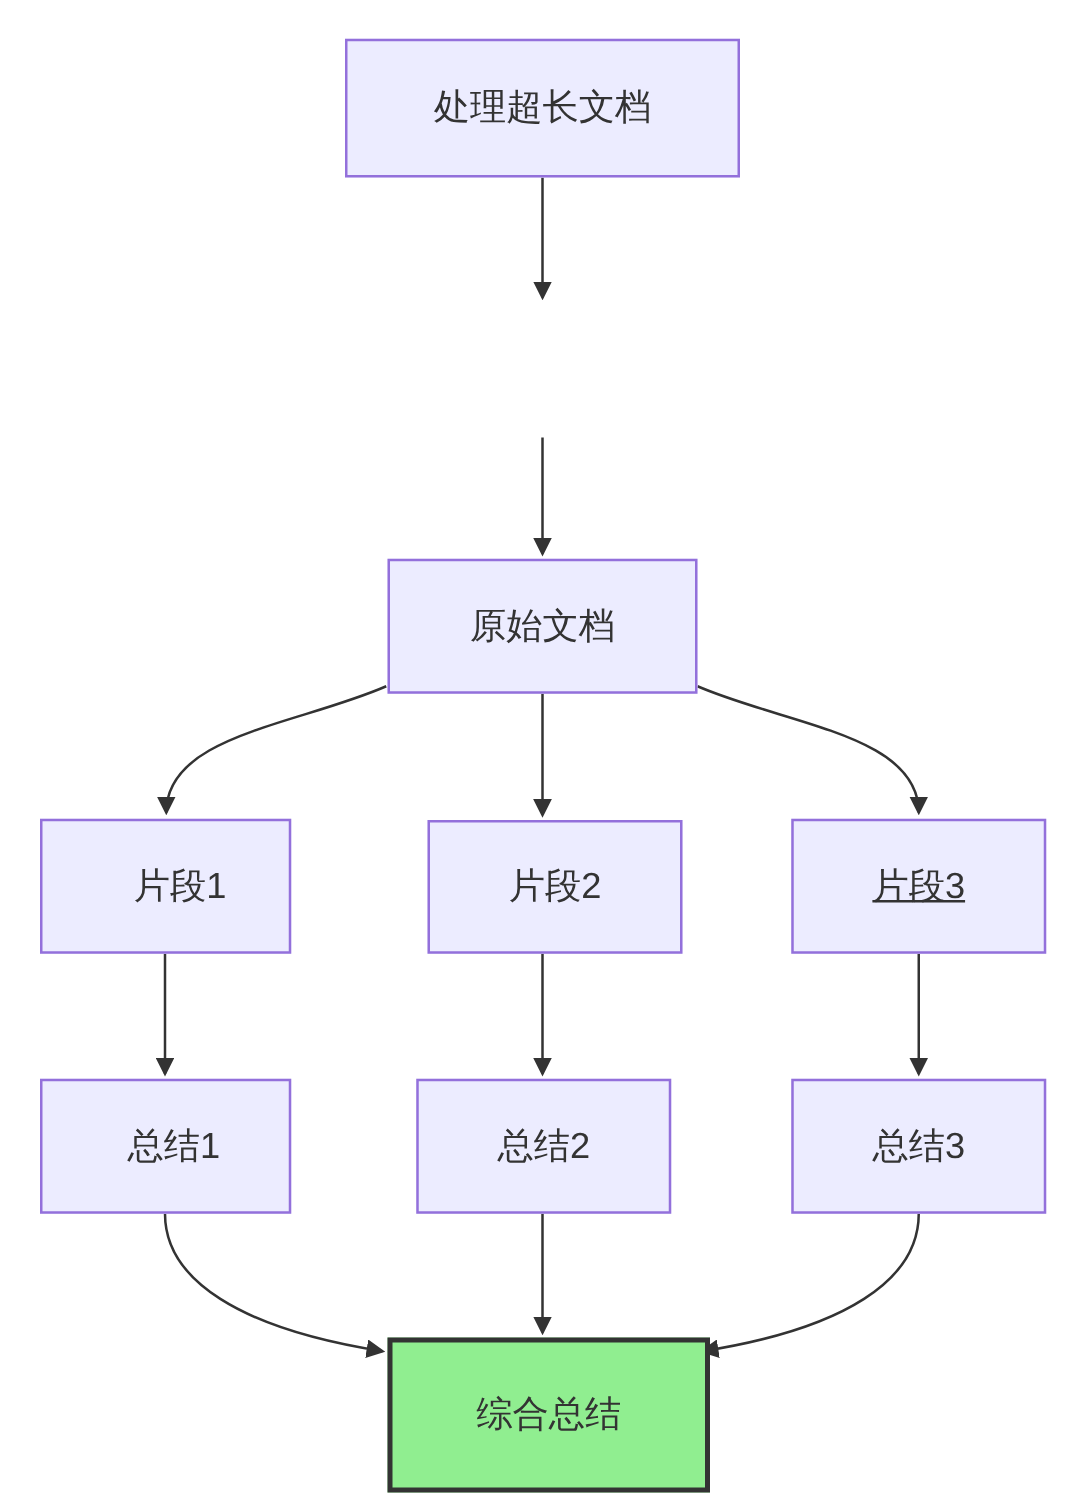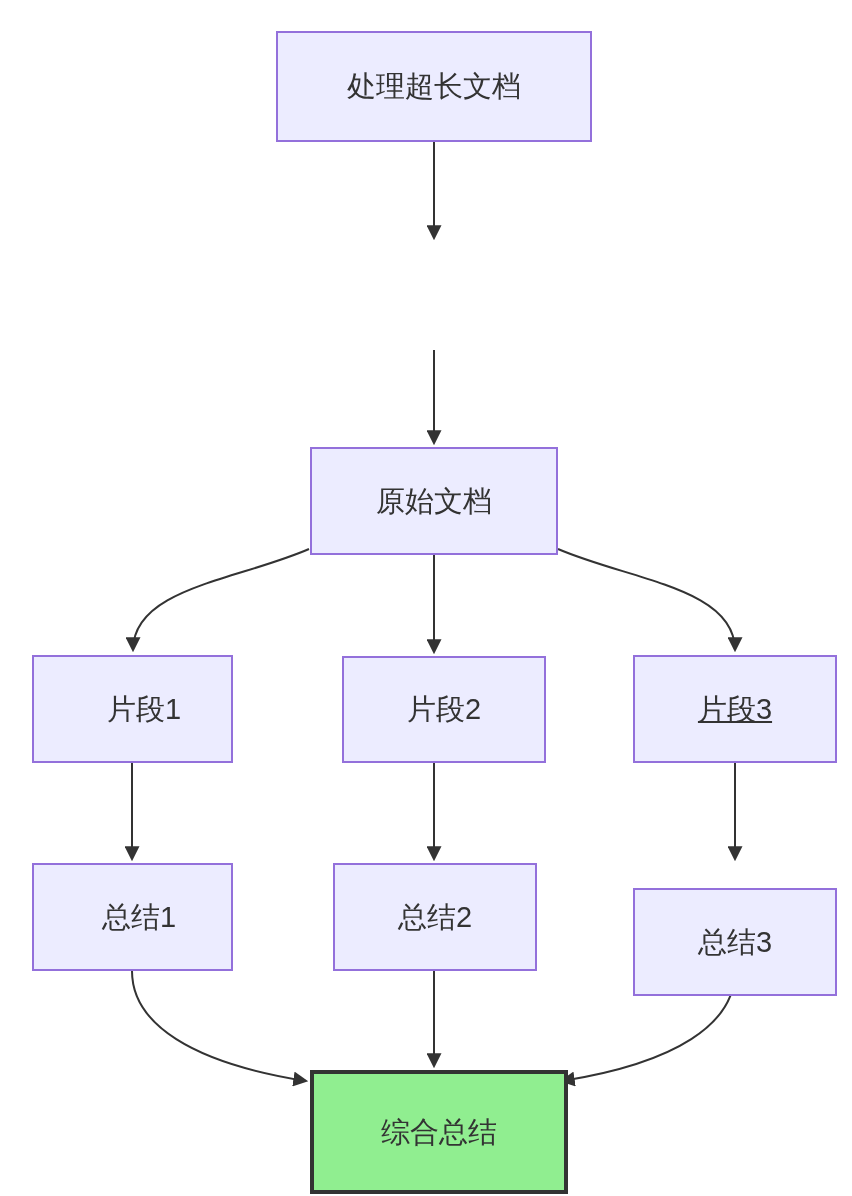--- a/index.html
+++ b/index.html
@@ -96,21 +96,21 @@
   </div>
 
   <div class="node" style="left:32px; top:863px; width:201px; height:108px;padding-left:13px;">
     <span>总结1</span>
   </div>
 
   <div class="node" style="left:333px; top:863px; width:204px; height:108px;">
     <span>总结2</span>
   </div>
 
-  <div class="node" style="left:633px; top:863px; width:204px; height:108px;margin-top:25px;">
+  <div class="node" style="left:633px; top:863px; width:204px; height:108px;">
     <span>总结3</span>
   </div>
 
   <div class="node node--final" style="left:310px; top:1070px; width:258px; height:124px;">
     <span>综合总结</span>
   </div>
 
 </div>
 
 </body></html>

